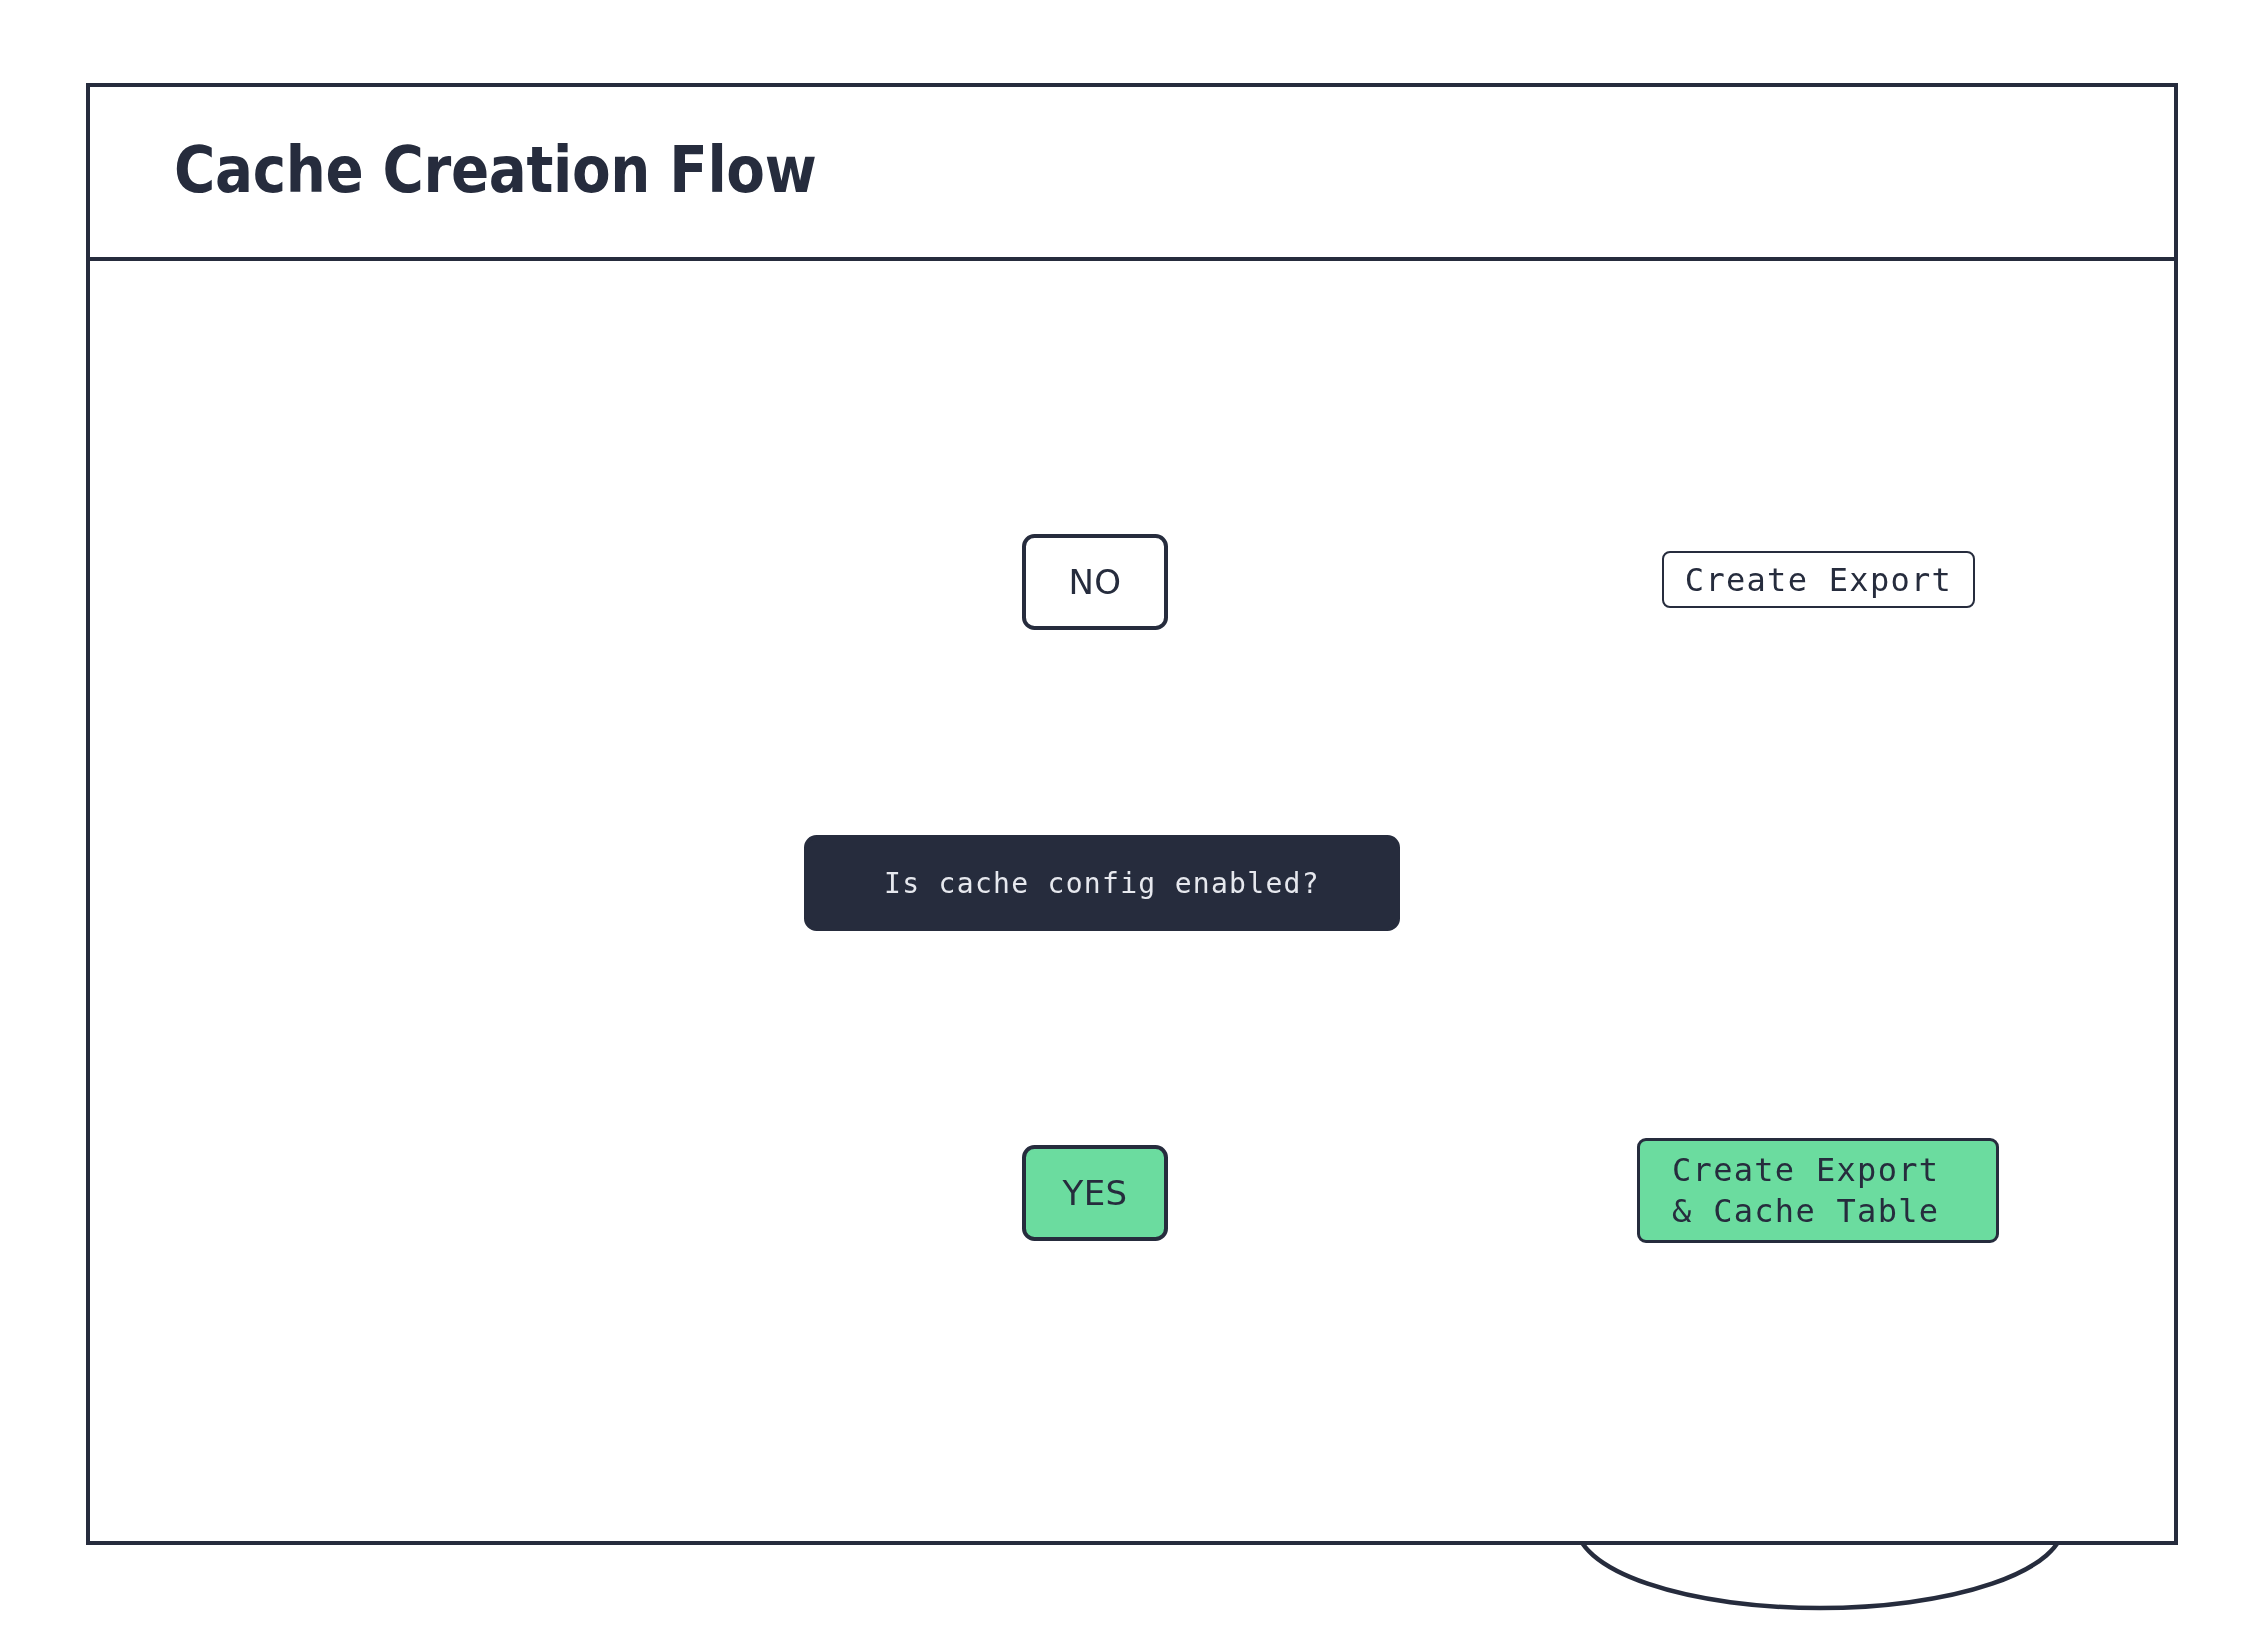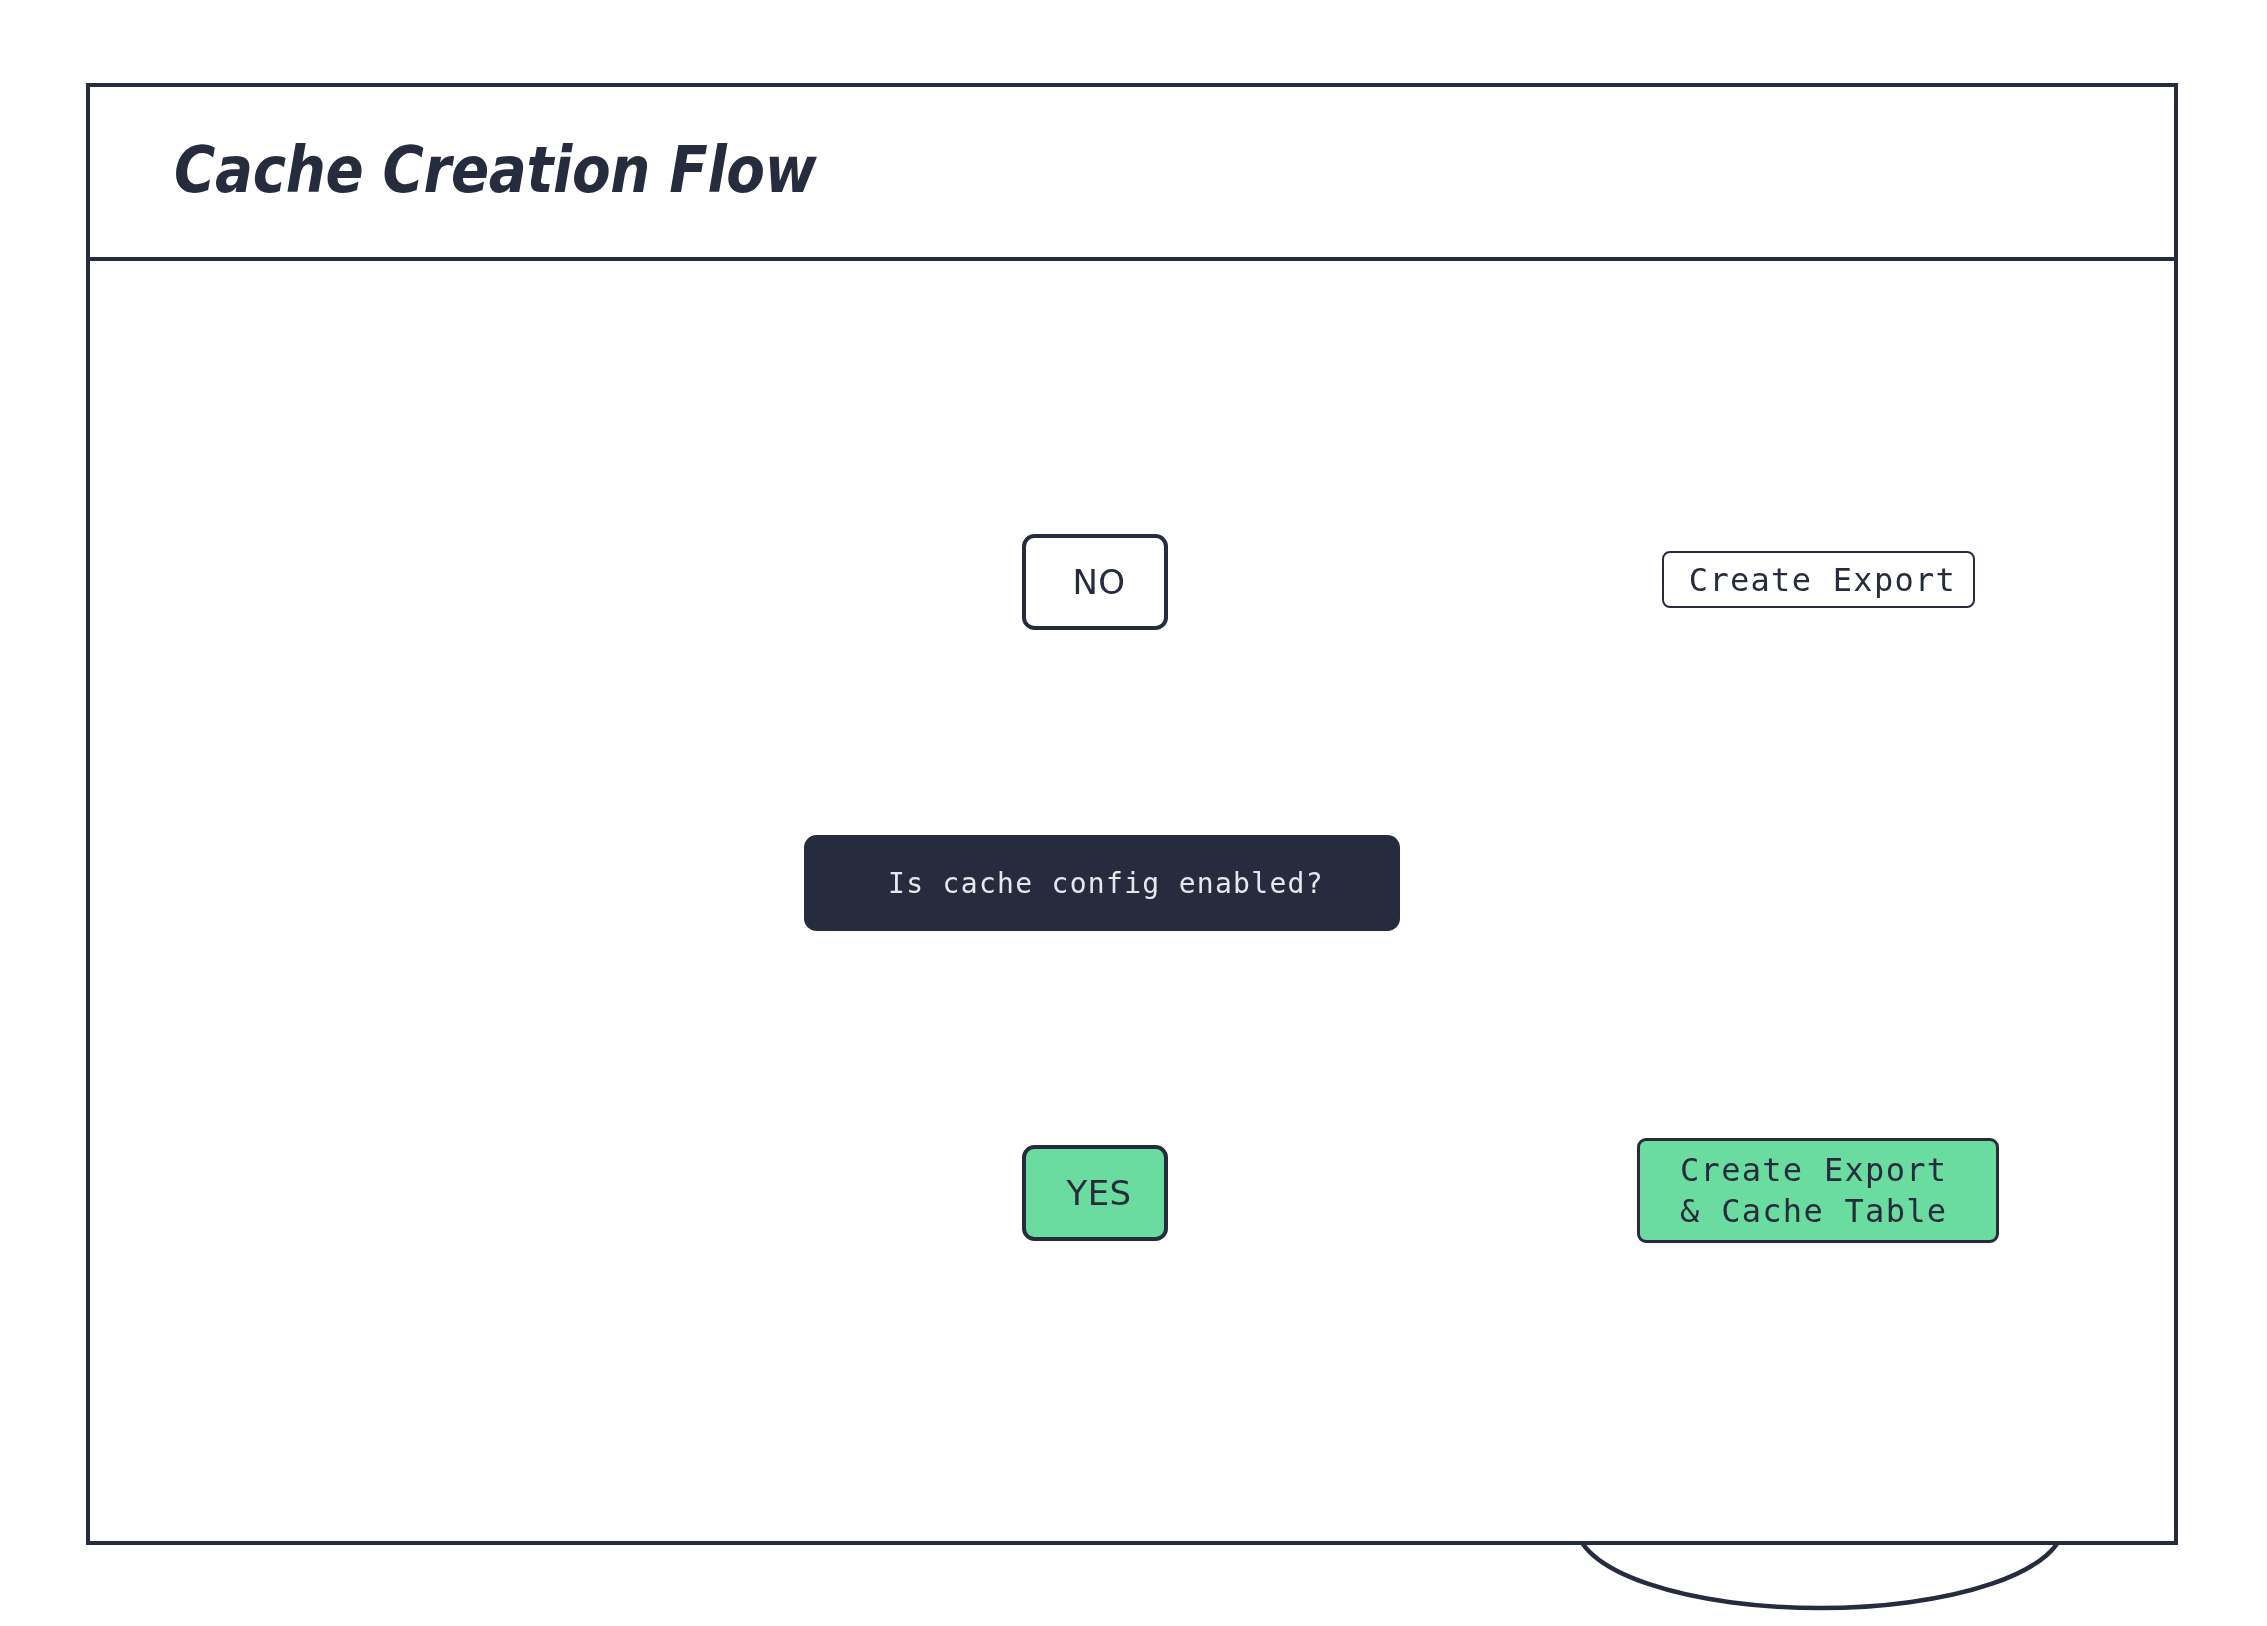--- a/index.html
+++ b/index.html
@@ -34,21 +34,20 @@
   .frame-header {
     position: absolute;
     left: 86px;
     top: 83px;
     width: 2092px;
     height: 178px;
     box-sizing: border-box;
     border-bottom: 4.5px solid #262c3d;
     display: flex;
     align-items: center;
-    font-style: italic;
   }
   .frame-title {
     margin-left: 88px;
     font-family: "DejaVu Sans", sans-serif;
     font-weight: bold;
     font-size: 64px;
     line-height: 1;
     letter-spacing: -0.4px;
     color: #262c3d;
     transform: scaleX(0.88);
@@ -71,21 +70,20 @@
     position: absolute;
     box-sizing: border-box;
     display: flex;
     align-items: center;
     justify-content: center;
     text-align: center;
     border: 4.5px solid #262c3d;
     border-radius: 10.7px;
     font-family: "DejaVu Sans Mono", monospace;
     white-space: pre;
-    padding-left: 8px;
   }
 
   .node-green {
     background: #6bdc9f;
     color: #262c3d;
   }
   .node-white {
     background: #ffffff;
     color: #262c3d;
   }

